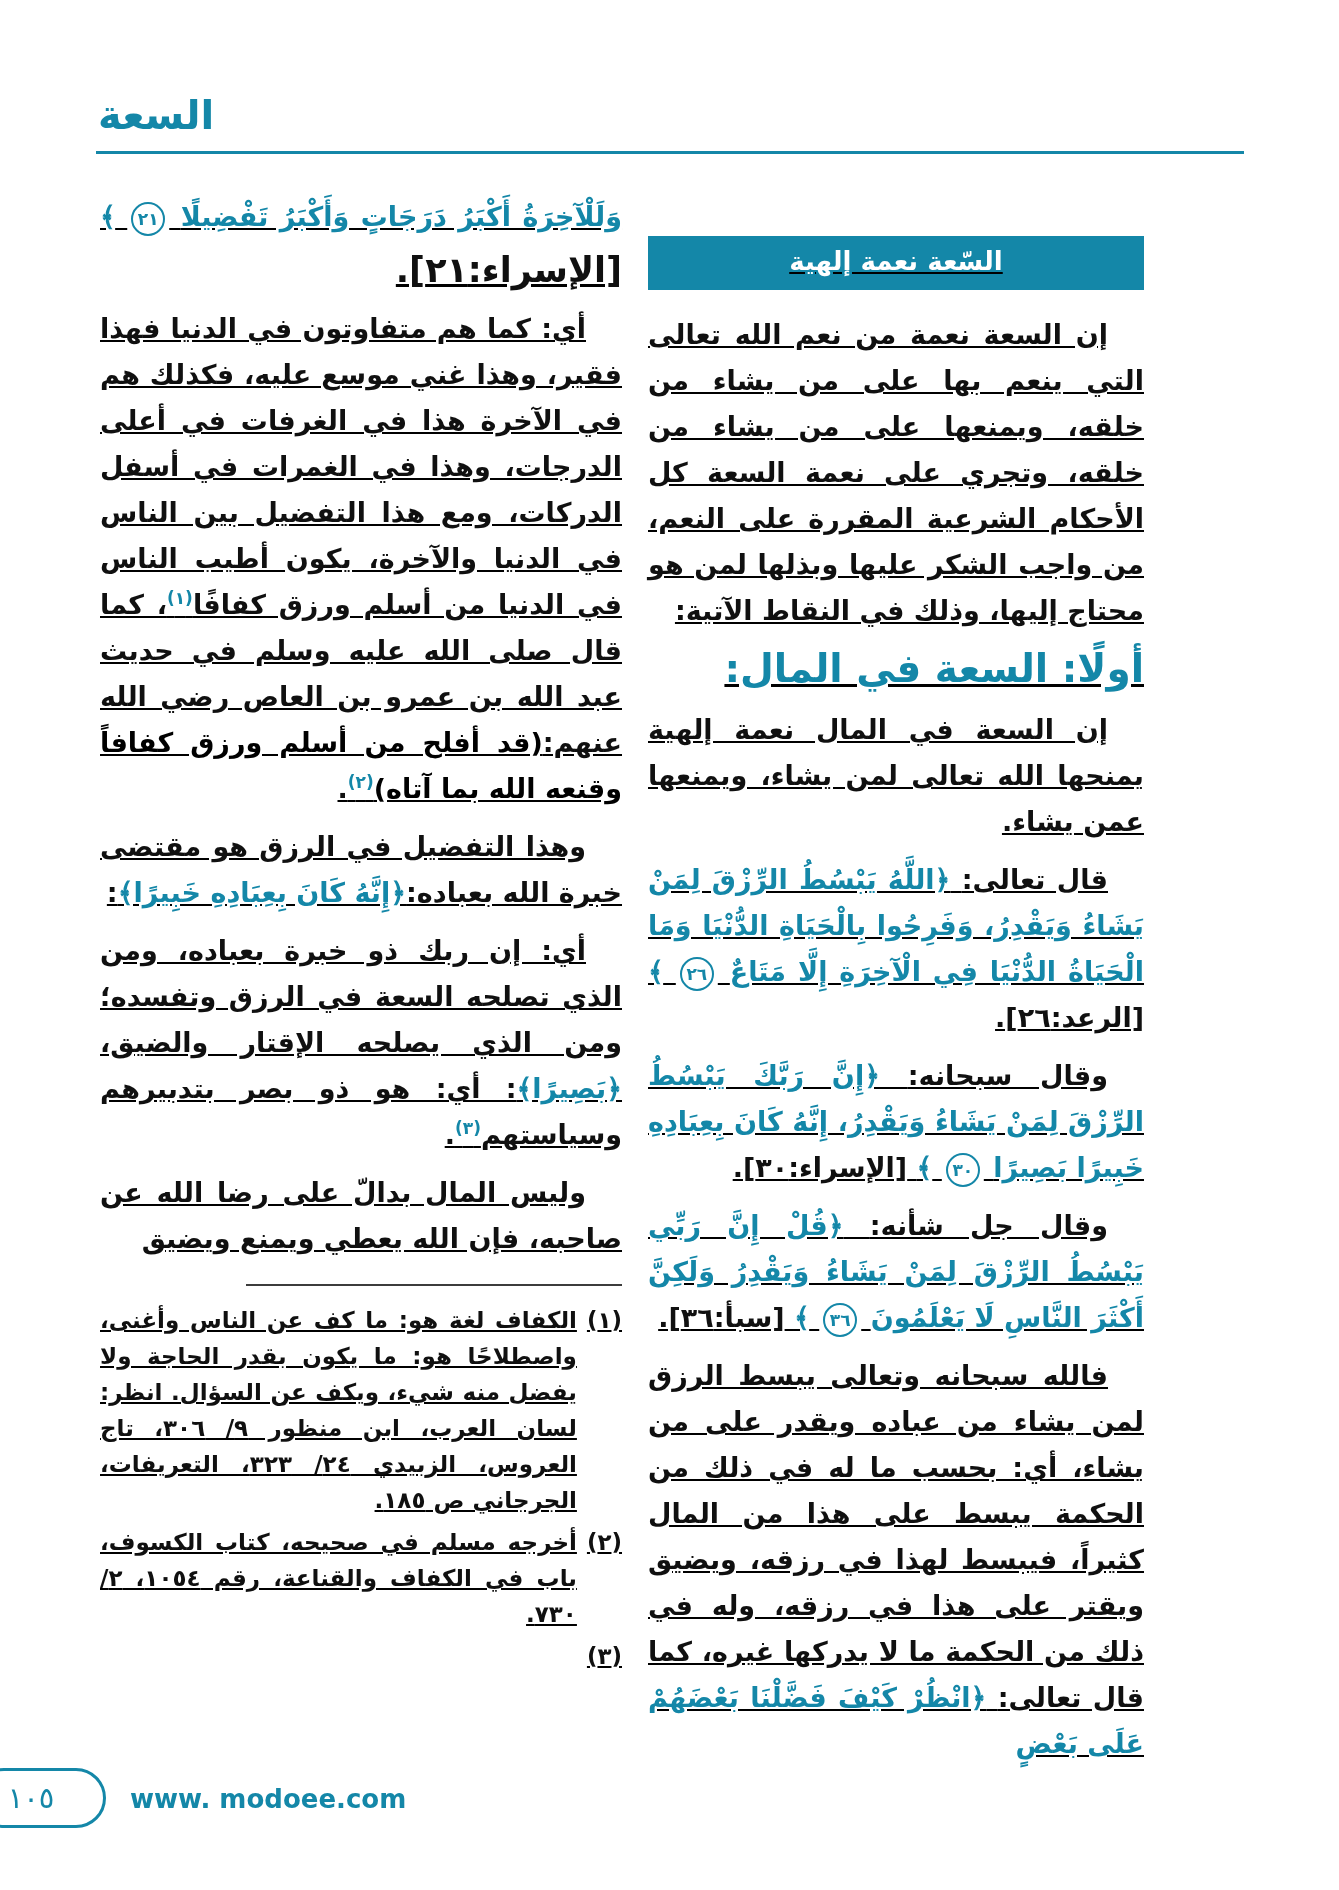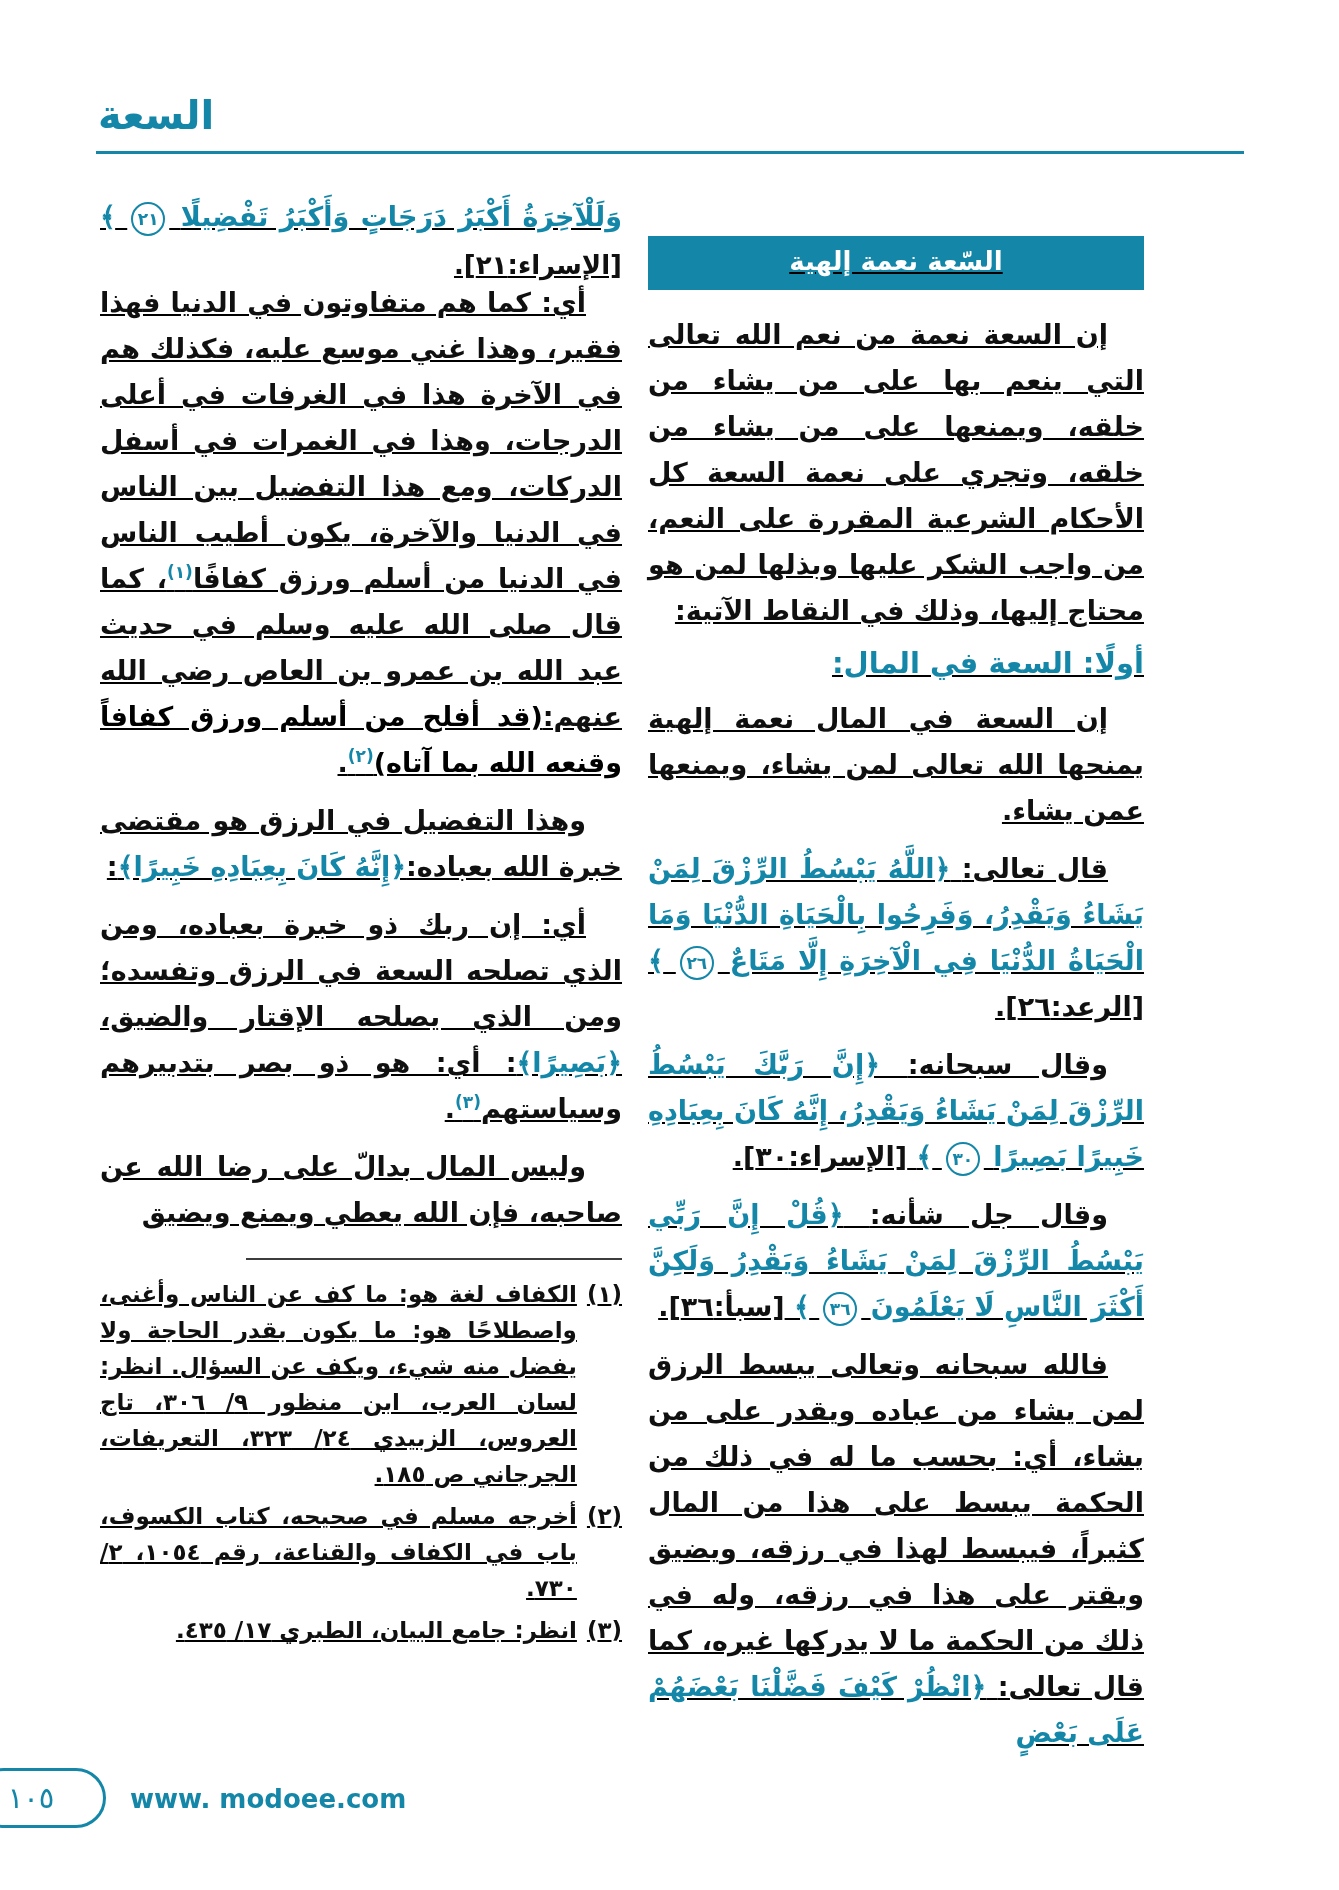--- a/index.html
+++ b/index.html
@@ -32,28 +32,28 @@
   p.body {
     font-size:27px; line-height:46px; font-weight:700; color:var(--ink);
     text-align:justify; margin-bottom:12px;
   }
   .indent { text-indent:36px; }
   .quote { line-height:49px; }
   .quran { color:var(--accent); }
   .ref { color:var(--ink); }
 
   .subheading {
-    font-size:29px; font-weight:700; color:var(--accent); margin:12px 0 16px;
+    font-size:39px; font-weight:700; color:var(--accent); margin:12px 0 16px;
   }
 
   .verse-head {
     font-size:27px; line-height:54px; font-weight:700; color:var(--accent);
     text-align:justify; text-align-last:justify; margin-bottom:6px;
   }
-  .ref-line { font-size:26px; font-weight:700; color:var(--ink); }
+  .ref-line { font-size:35px; font-weight:700; color:var(--ink); margin-bottom:16px; }
 
   .ayah {
     display:inline-flex; align-items:center; justify-content:center;
     width:34px; height:34px; border:2px solid var(--accent); border-radius:50%;
     color:var(--accent); font-size:17px; font-weight:700; margin:0 4px;
     vertical-align:middle; text-indent:0;
   }
 
   .fn-sup { color:var(--accent); font-size:17px; vertical-align:super; line-height:0; }
   .hadith { font-weight:700; color:#000; }
@@ -154,21 +154,20 @@
         <span class="fn-text">الكفاف لغة هو: ما كف عن الناس وأغنى، واصطلاحًا هو: ما يكون بقدر الحاجة ولا يفضل منه شيء، ويكف عن السؤال. انظر: لسان العرب، ابن منظور ٩/ ٣٠٦، تاج العروس، الزبيدي ٢٤/ ٣٢٣، التعريفات، الجرجاني ص ١٨٥.</span>
       </div>
 
       <div class="fn-item">
         <span class="fn-marker">(٢)</span>
         <span class="fn-text">أخرجه مسلم في صحيحه، كتاب الكسوف، باب في الكفاف والقناعة، رقم ١٠٥٤، ٢/ ٧٣٠.</span>
       </div>
 
       <div class="fn-item">
         <span class="fn-marker">(٣)</span>
-        <span class="fn-text">انظر: جامع البيان، الطبري ١٧/ ٤٣٥.</span>
       </div>
     </div>
 
   </section>
 
   <div class="page-badge">
     <span class="num">١٠٥</span>
   </div>
   <div class="website">www. modoee.com</div>
 

